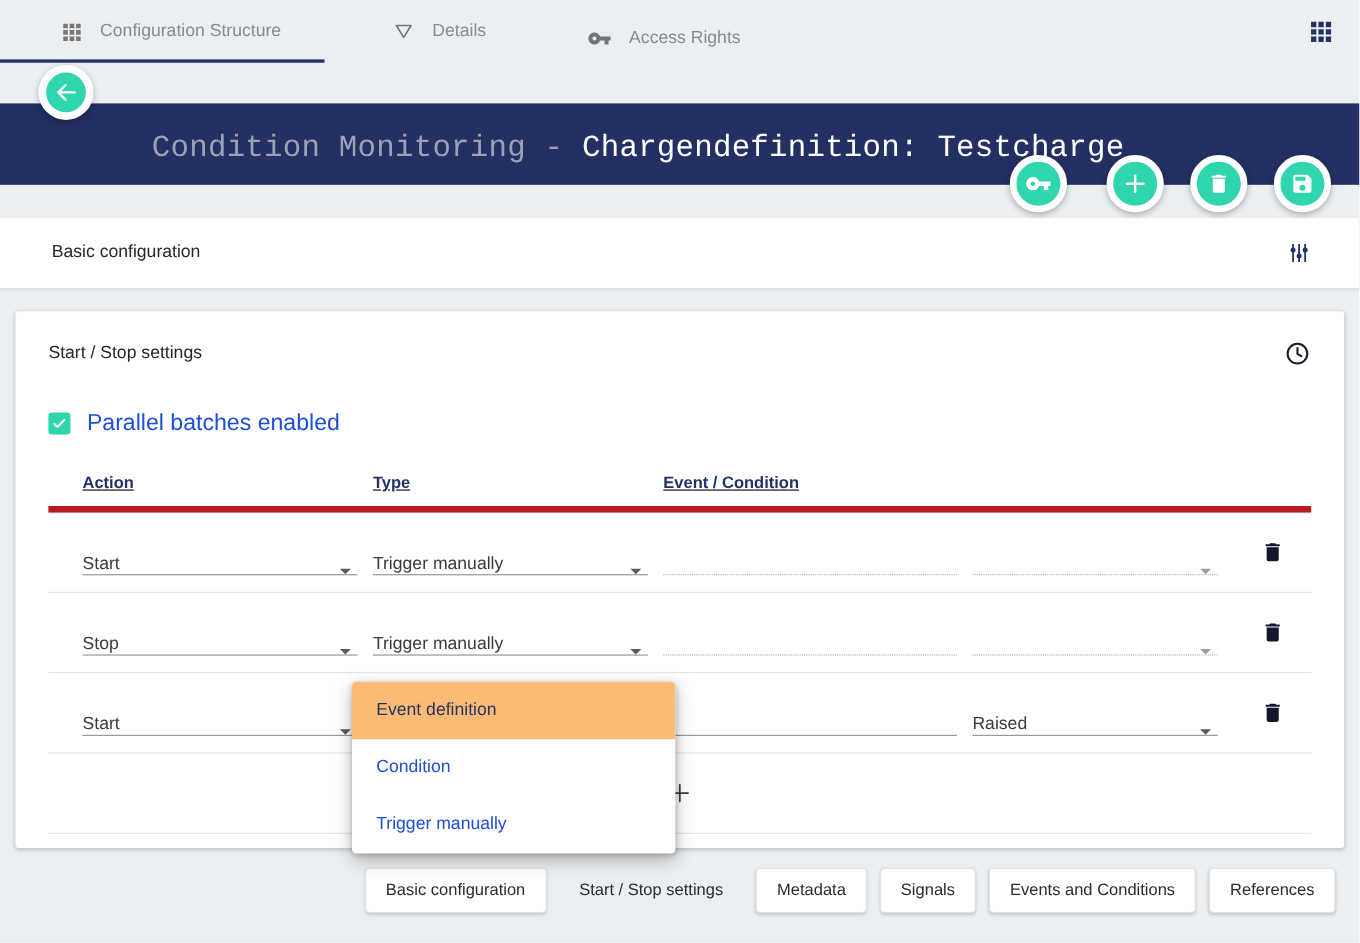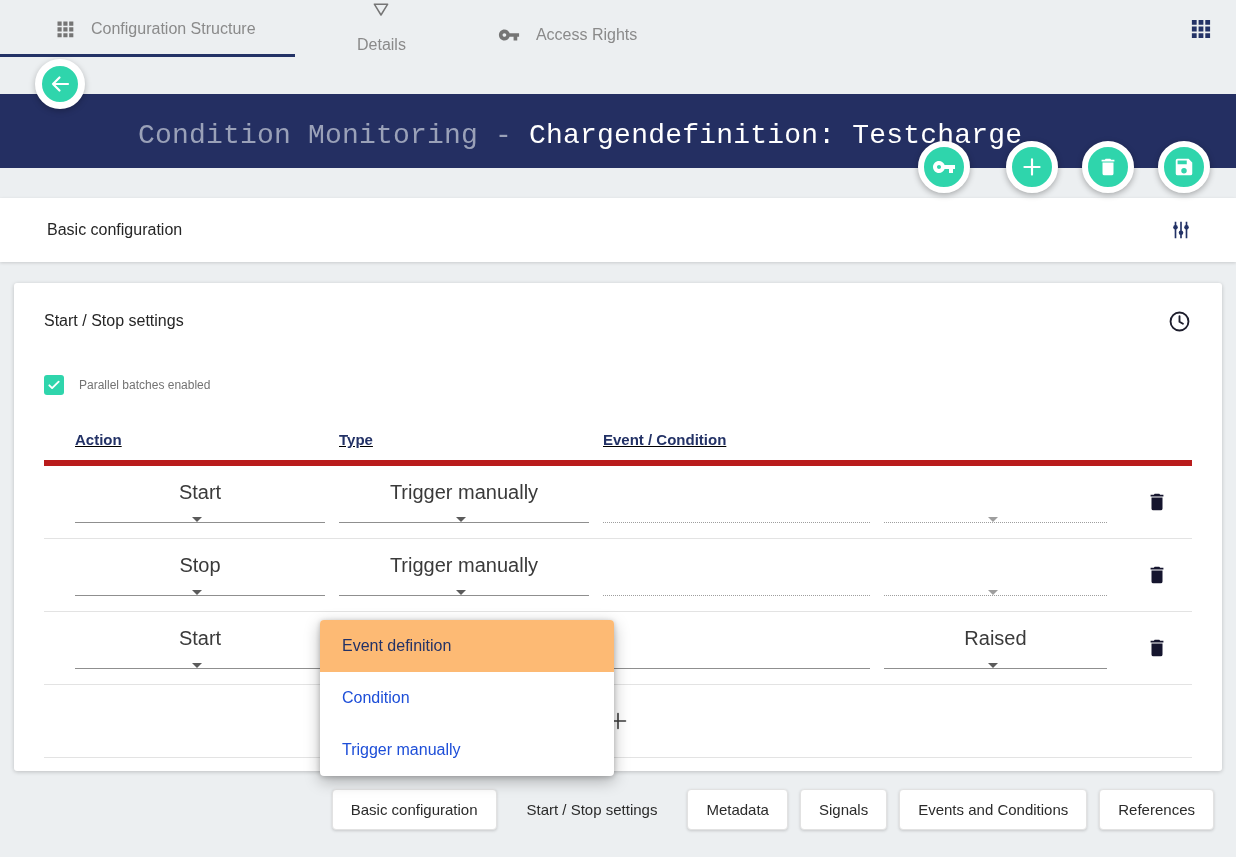--- a/index.html
+++ b/index.html
@@ -10,21 +10,21 @@
     font-family:"Liberation Sans", sans-serif;
     -webkit-font-smoothing:antialiased;
   }
   svg { display:block; }
 
   
   .topbar { position:absolute; top:0; left:0; width:100%; height:57px; display:flex; align-items:stretch; }
   .tab { display:flex; align-items:center; gap:16px; color:#8a8a8a; font-size:16px; position:relative; cursor:pointer; }
   .tab .ticon { color:#757575; }
   .tab-1 { width:295px; padding-left:55px; }
-  .tab-2 { padding:0 42px 0 62px;flex-direction:column; }
+  .tab-2 { padding:0 42px 0 62px; }
   .tab-3 { padding:12px 42px 0 50px; }
   .tab.active::after { content:""; position:absolute; left:0; right:0; bottom:0; height:3px; background:#233266; }
   .apps-btn { margin-left:auto; align-self:center; margin-right:24px; color:#233266; cursor:pointer; }
 
   
   .back-fab {
     position:absolute; left:35px; top:59px; width:50px; height:50px;
     background:#2fd5ac; border:7px solid #ffffff; border-radius:50%;
     display:flex; align-items:center; justify-content:center; color:#fff;
     box-shadow:0 2px 6px rgba(0,0,0,.25); z-index:6; cursor:pointer;
@@ -63,35 +63,35 @@
     padding:0 30px; z-index:2;
   }
   .card-head { height:76px; display:flex; align-items:center; justify-content:space-between; }
   .clock-btn { color:#1d1d2c; cursor:pointer; }
 
   .check-row { height:24px; margin-top:14px; display:flex; align-items:center; }
   .checkbox {
     width:20px; height:20px; border-radius:3px; background:#2fd5ac;
     display:flex; align-items:center; justify-content:center; cursor:pointer;
   }
-  .check-label { margin-left:15px; font-size:12px; color:#737373; }
+  .check-label { margin-left:15px; font-size:21px; color:#1d4ed8; }
 
   .stable { margin-top:26px; }
   .grid-cols {
     display:grid; grid-template-columns:250px 250px 267px 223px 1fr;
     column-gap:14px; padding-left:31px; align-items:center;
   }
   .thead { height:43px; border-bottom:6px solid #b91c1c; align-items:flex-end; padding-bottom:12px;text-decoration:underline; }
   .th { font-size:15px; font-weight:700; color:#233266; }
   .th-event { grid-column:3 / 5; }
 
   .trow { height:73px; border-bottom:1px solid #e3e3e3; }
   .field {
-    height:42px; display:flex; align-items:center; justify-content:space-between;
-    border-bottom:1px solid #8f8f8f; font-size:20px; color:#3a3a3a; cursor:pointer;flex-direction:column;
+    height:42px; display:flex; align-items:flex-end; justify-content:space-between;
+    border-bottom:1px solid #8f8f8f; font-size:16px; color:#3a3a3a; cursor:pointer;
   }
   .field.empty { border-bottom-style:dotted; border-bottom-color:#9e9e9e; }
   .caret { width:0; height:0; border-left:5px solid transparent; border-right:5px solid transparent;
            border-top:5.5px solid #5b5b5b; margin-right:6px; }
   .caret.light { border-top-color:#9e9e9e; }
   .row-trash { justify-self:center; color:#15152e; background:none; border:none; cursor:pointer; }
 
   .plus-row { height:73px; border-bottom:1px solid #e3e3e3; display:flex; align-items:center; justify-content:center; }
   .plus-btn { color:#3c3c3c; background:none; border:none; cursor:pointer; }
 

